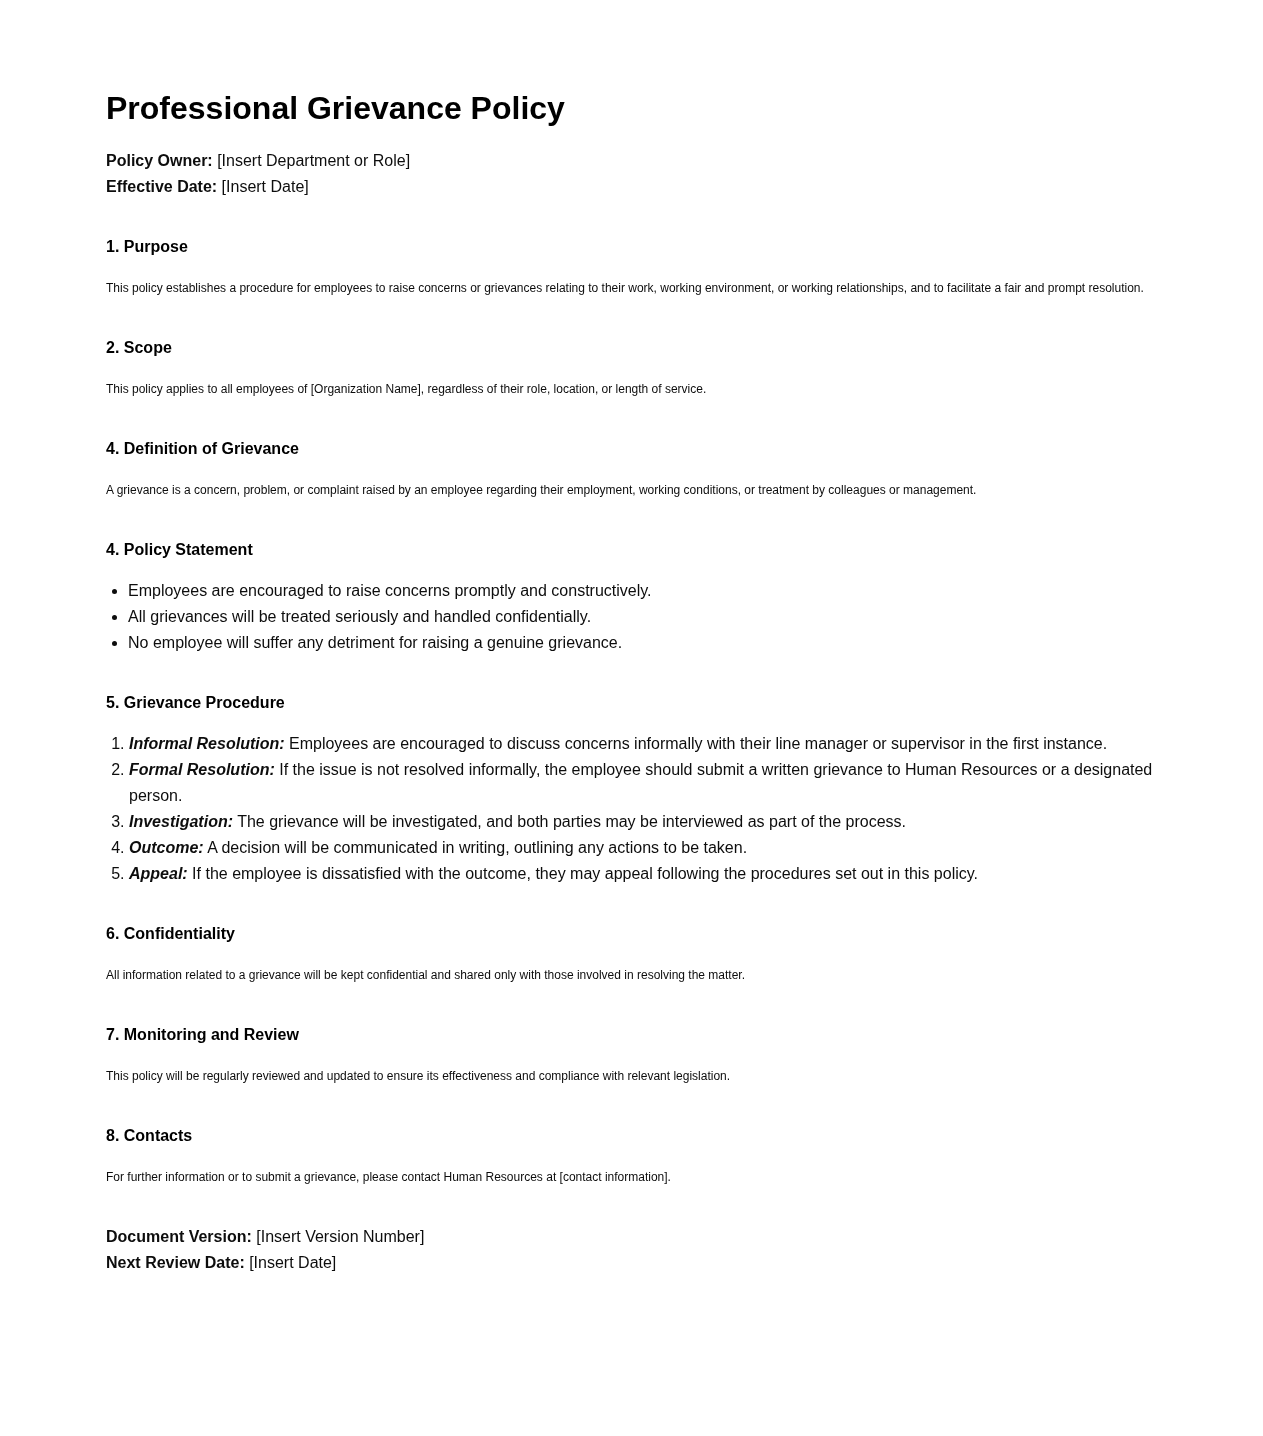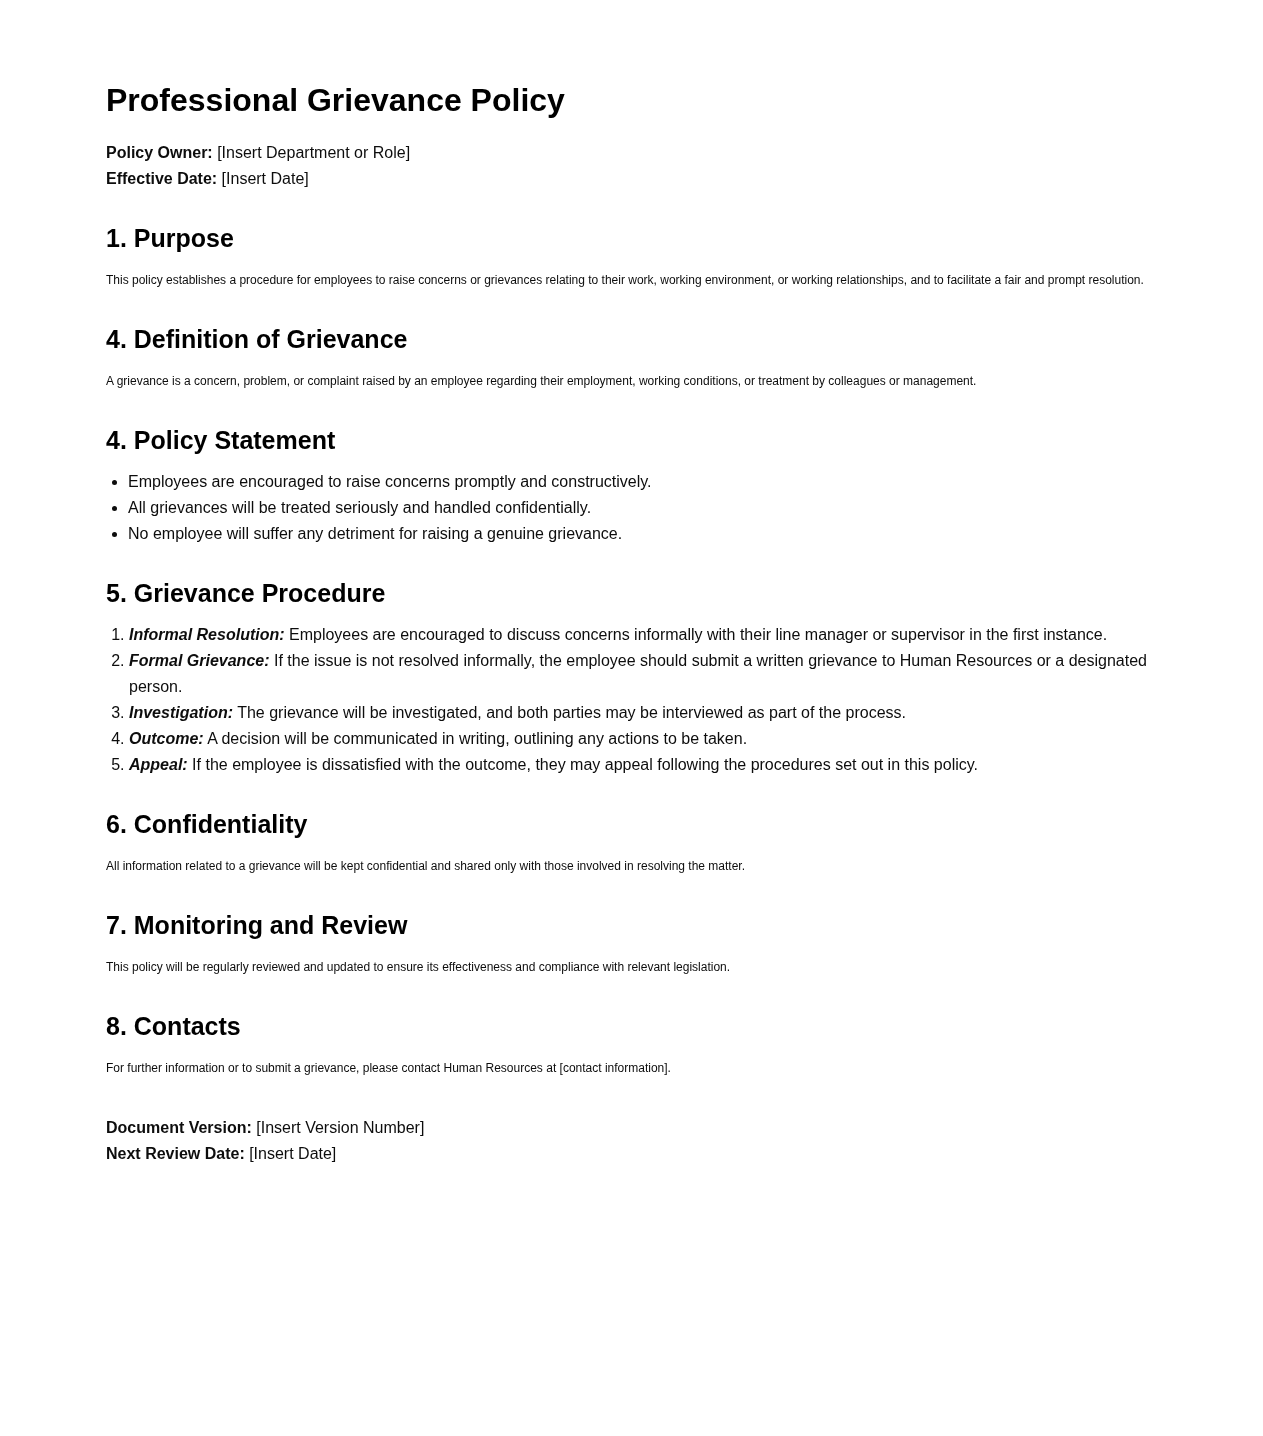--- a/index.html
+++ b/index.html
@@ -11,20 +11,21 @@
     width: 1263px;
     height: 1436px;
     font-family: "Liberation Sans", "DejaVu Sans", sans-serif;
     color: #0d0d0d;
     -webkit-font-smoothing: antialiased;
   }
   .clip-viewport {
     width: 1263px;
     height: 1303px;
     overflow: hidden;
+    margin-top: 8px;
   }
   .page {
     box-sizing: border-box;
     width: 1263px;
     padding: 80px 106px 0 106px;
   }
   h1.doc-title {
     font-size: 32px;
     line-height: 40px;
     font-weight: bold;
@@ -36,21 +37,21 @@
     line-height: 26px;
     margin: 16px 0;
   }
   .footer-block {
     margin-top: 34px;
   }
   .meta-line strong, .footer-line strong {
     font-weight: bold;
   }
   h2.section-heading {
-    font-size: 25px;
+    font-size: 16px;
     line-height: 25px;
     font-weight: bold;
     margin: 34px 0 16px 0;
     color: #000000;
   }
   p.body-text {
     font-size: 12px;
     line-height: 26px;
     margin: 16px 0;
   }
@@ -75,40 +76,44 @@
     <div class="meta">
       <div class="meta-line"><strong>Policy Owner:</strong><span> [Insert Department or Role]</span></div>
       <div class="meta-line"><strong>Effective Date:</strong><span> [Insert Date]</span></div>
     </div>
 
     <section>
       <h2 class="section-heading">1. Purpose</h2>
       <p class="body-text">This policy establishes a procedure for employees to raise concerns or grievances relating to their work, working environment, or working relationships, and to facilitate a fair and prompt resolution.</p>
     </section>
 
+    <section>
+      <h2 class="section-heading">2. Scope</h2>
+      <p class="body-text">This policy applies to all employees of [Organization Name], regardless of their role, location, or length of service.</p>
+    </section>
 
     <section>
       <h2 class="section-heading">4. Definition of Grievance</h2>
       <p class="body-text">A grievance is a concern, problem, or complaint raised by an employee regarding their employment, working conditions, or treatment by colleagues or management.</p>
     </section>
 
     <section>
       <h2 class="section-heading">4. Policy Statement</h2>
       <ul class="bullet-list">
         <li>Employees are encouraged to raise concerns promptly and constructively.</li>
         <li>All grievances will be treated seriously and handled confidentially.</li>
         <li>No employee will suffer any detriment for raising a genuine grievance.</li>
       </ul>
     </section>
 
     <section>
       <h2 class="section-heading">5. Grievance Procedure</h2>
       <ol class="numbered-list">
         <li><span class="item-label">Informal Resolution:</span><span> Employees are encouraged to discuss concerns informally with their line manager or supervisor in the first instance.</span></li>
-        <li><span class="item-label">Formal Grievance:</span><span> If the issue is not resolved informally, the employee should submit a written grievance to Human Resources or a designated person.</span></li>
+        <li><span class="item-label">Formal Resolution:</span><span> If the issue is not resolved informally, the employee should submit a written grievance to Human Resources or a designated person.</span></li>
         <li><span class="item-label">Investigation:</span><span> The grievance will be investigated, and both parties may be interviewed as part of the process.</span></li>
         <li><span class="item-label">Outcome:</span><span> A decision will be communicated in writing, outlining any actions to be taken.</span></li>
         <li><span class="item-label">Appeal:</span><span> If the employee is dissatisfied with the outcome, they may appeal following the procedures set out in this policy.</span></li>
       </ol>
     </section>
 
     <section>
       <h2 class="section-heading">6. Confidentiality</h2>
       <p class="body-text">All information related to a grievance will be kept confidential and shared only with those involved in resolving the matter.</p>
     </section>

